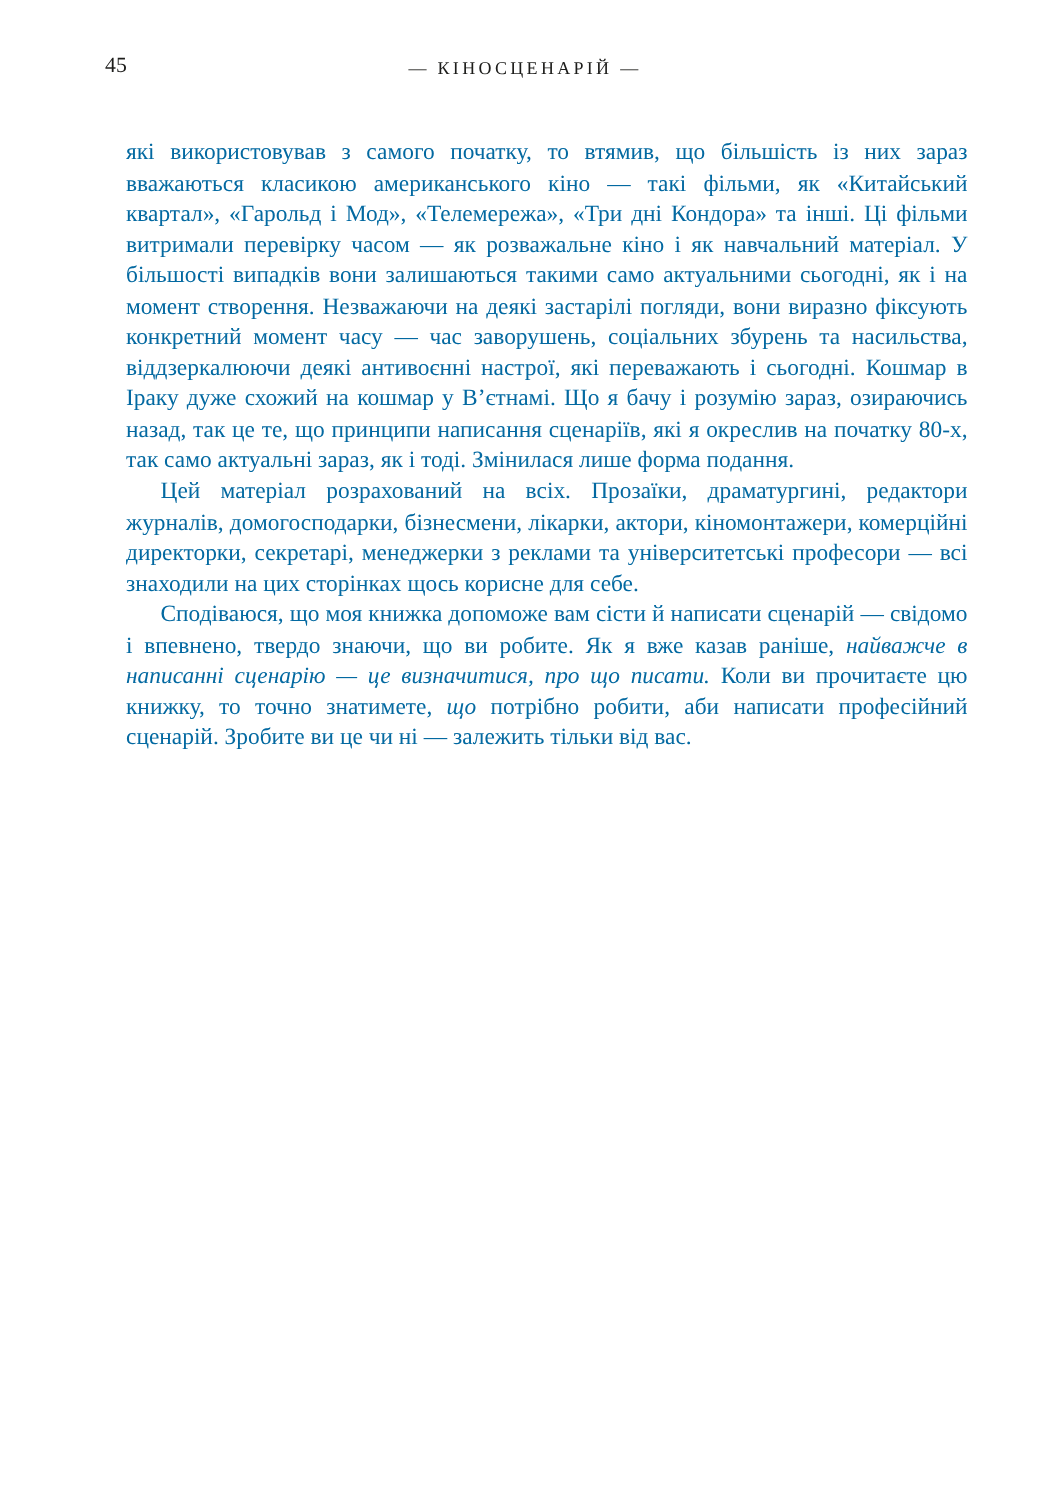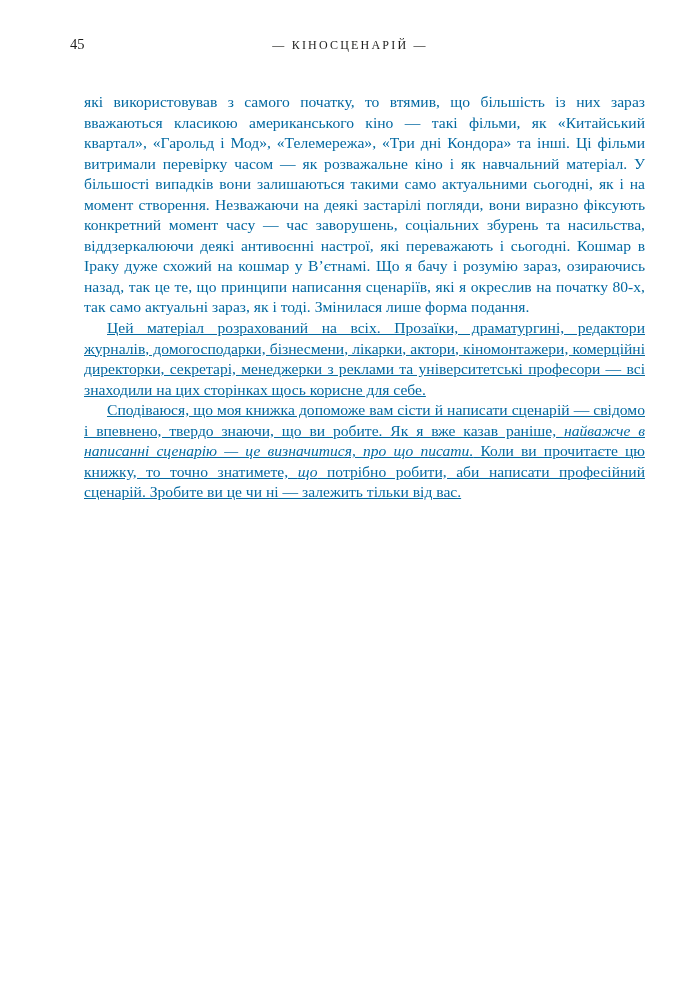--- a/index.html
+++ b/index.html
@@ -24,21 +24,21 @@
   }
 
   .page-body {
     position: absolute; top: 92px; left: 70px; width: 561px;
     font-size: 15.6px; line-height: 20.55px;
     text-align: justify;
     color: #0369a1;
     margin-left: 14px;
   }
   .page-body p { margin: 0; padding: 0; }
-  .page-body p.indent { text-indent: 23px; text-decoration: underline; }
+  .page-body p.indent { text-indent: 23px; }
   .page-body em { font-style: italic; }
 </style>
 </head>
 <body style="background: rgb(255, 255, 255); color: rgb(29, 29, 27);">
 
 <div class="page">
   <div class="page-header">
     <span class="page-number">45</span>
     <div class="running-head">— КІНОСЦЕНАРІЙ —</div>
   </div>

